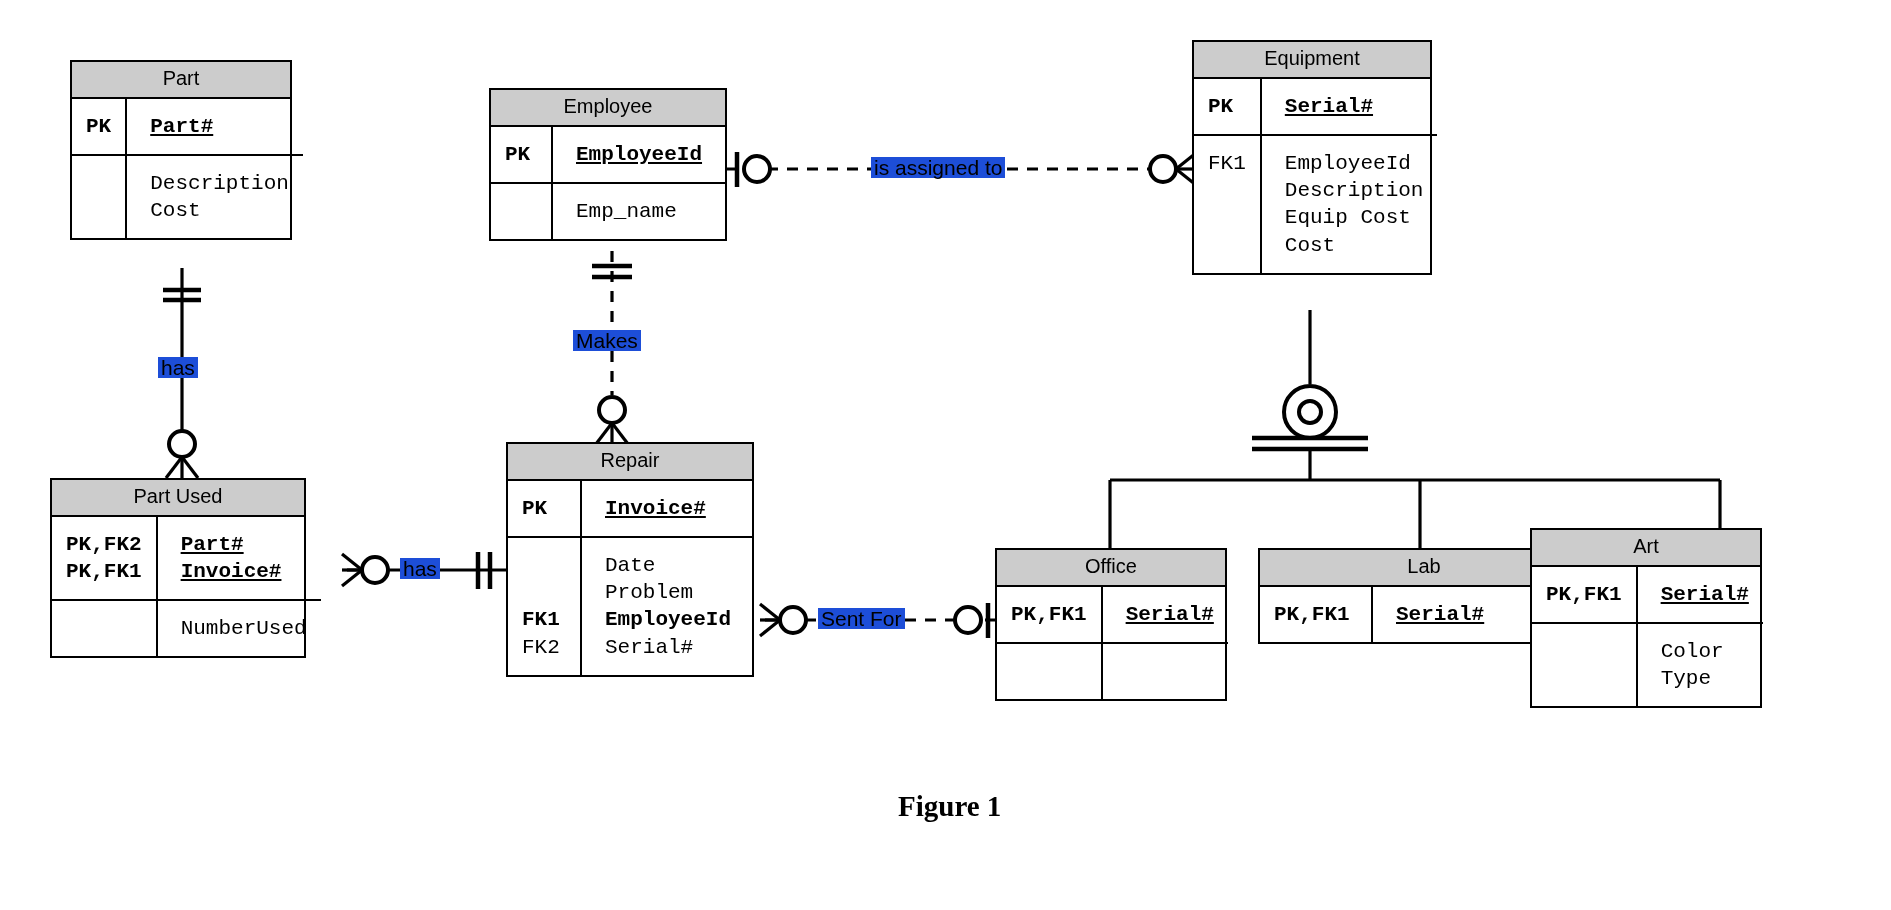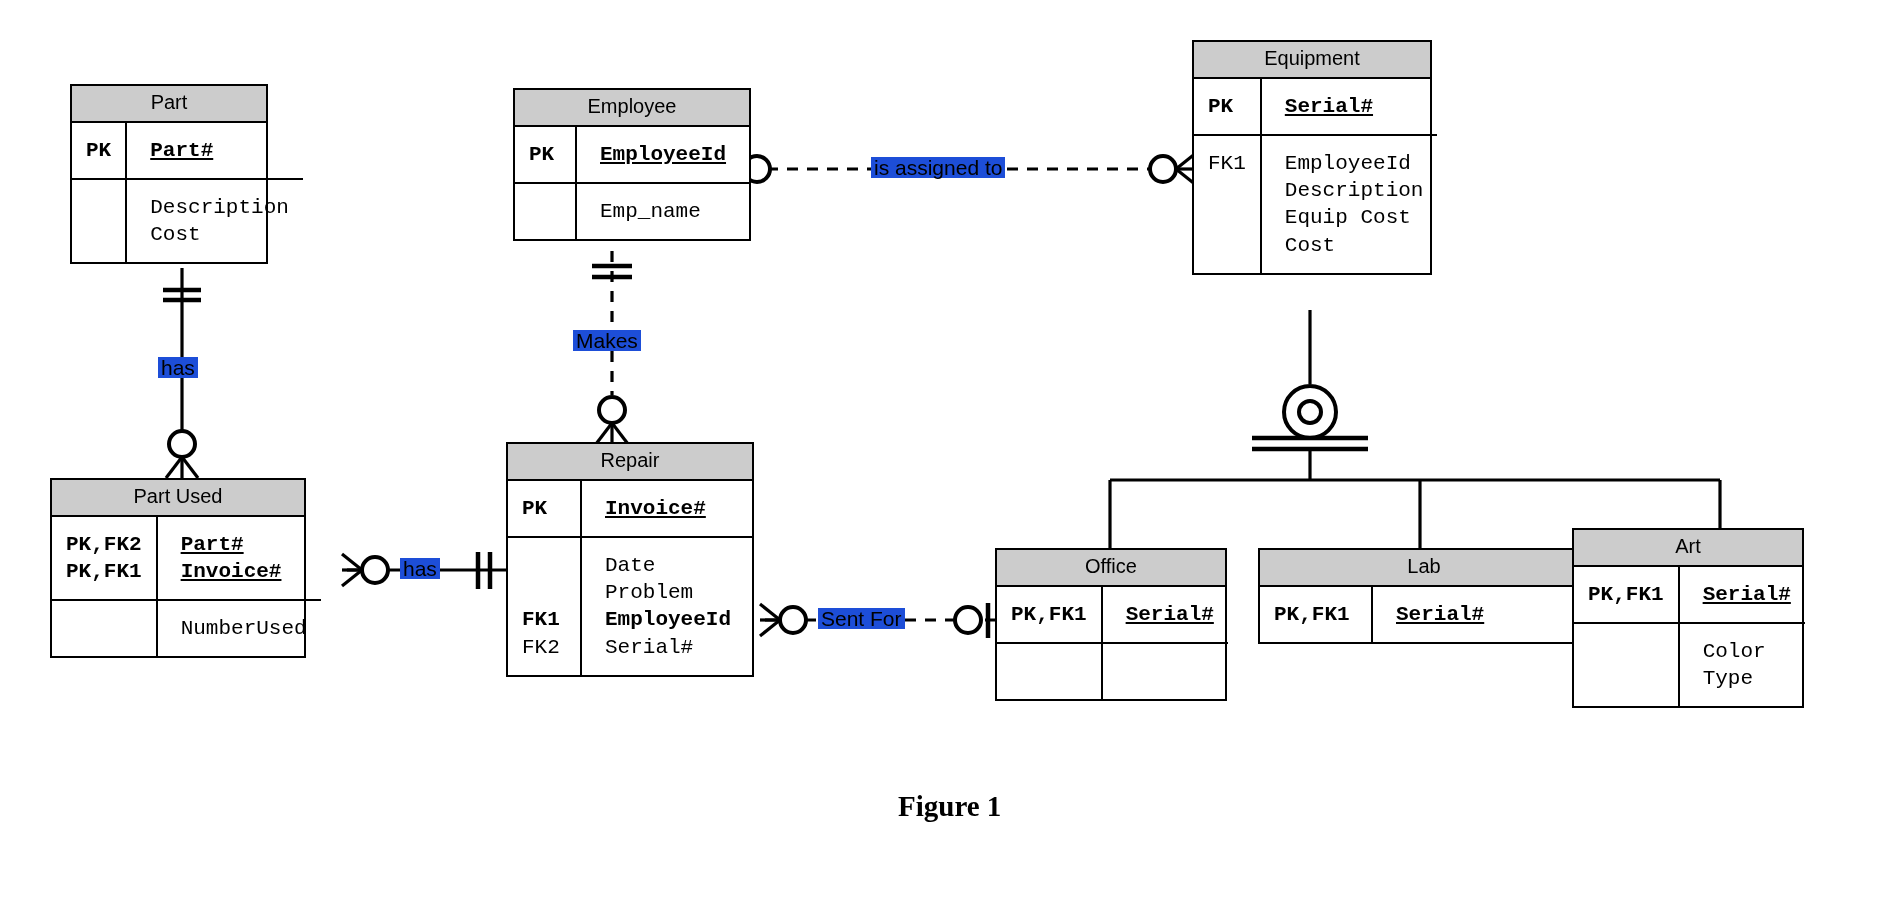--- a/index.html
+++ b/index.html
@@ -104,21 +104,21 @@
   <div class="rel-label" style="left:158px;top:357px;">has</div>
 
   <div class="rel-label" style="left:573px;top:330px;">Makes</div>
 
   <div class="rel-label" style="left:871px;top:157px;">is assigned to</div>
 
   <div class="rel-label" style="left:400px;top:558px;">has</div>
 
   <div class="rel-label" style="left:818px;top:608px;">Sent For</div>
 
-  <div class="ent" style="left:70px;top:84px;width:198px;">
+  <div class="ent" style="left:70px;top:60px;width:222px;">
     <div class="title">Part</div>
     <table>
       <tbody>
           <tr>
         <td class="kcol pad" style="width:58px;">
           <div>PK</div>
         </td>
         <td class="acol pad">
           <div class="pk">Part#</div>
         </td>
@@ -129,21 +129,21 @@
         </td>
         <td class="acol pad">
           <div>Description</div>
           <div>Cost</div>
         </td>
       </tr>
     </tbody>
       </table>
   </div>
 
-  <div class="ent" style="left:489px;top:88px;width:238px;margin-left:24px;">
+  <div class="ent" style="left:489px;top:88px;width:238px;">
     <div class="title">Employee</div>
     <table>
       <tbody>
           <tr>
         <td class="kcol pad" style="width:61px;">
           <div>PK</div>
         </td>
         <td class="acol pad">
           <div class="pk">EmployeeId</div>
         </td>
@@ -276,21 +276,21 @@
           <div>PK,FK1</div>
         </td>
         <td class="acol pad">
           <div class="pk">Serial#</div>
         </td>
       </tr>
     </tbody>
       </table>
   </div>
 
-  <div class="ent" style="left:1572px;top:528px;width:232px;">
+  <div class="ent" style="left:1530px;top:528px;width:232px;">
     <div class="title">Art</div>
     <table>
       <tbody>
           <tr>
         <td class="kcol pad" style="width:112px;">
           <div>PK,FK1</div>
         </td>
         <td class="acol pad">
           <div class="pk">Serial#</div>
         </td>

